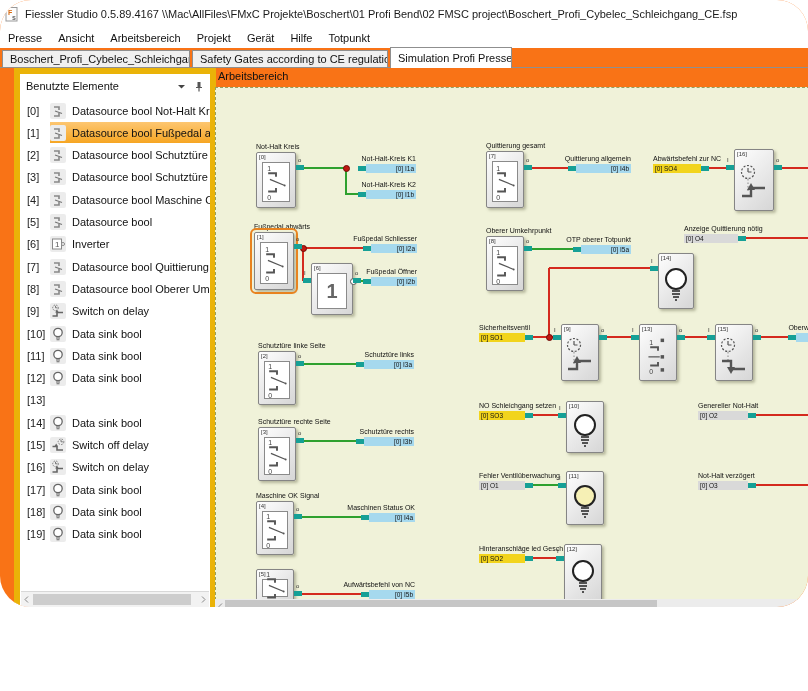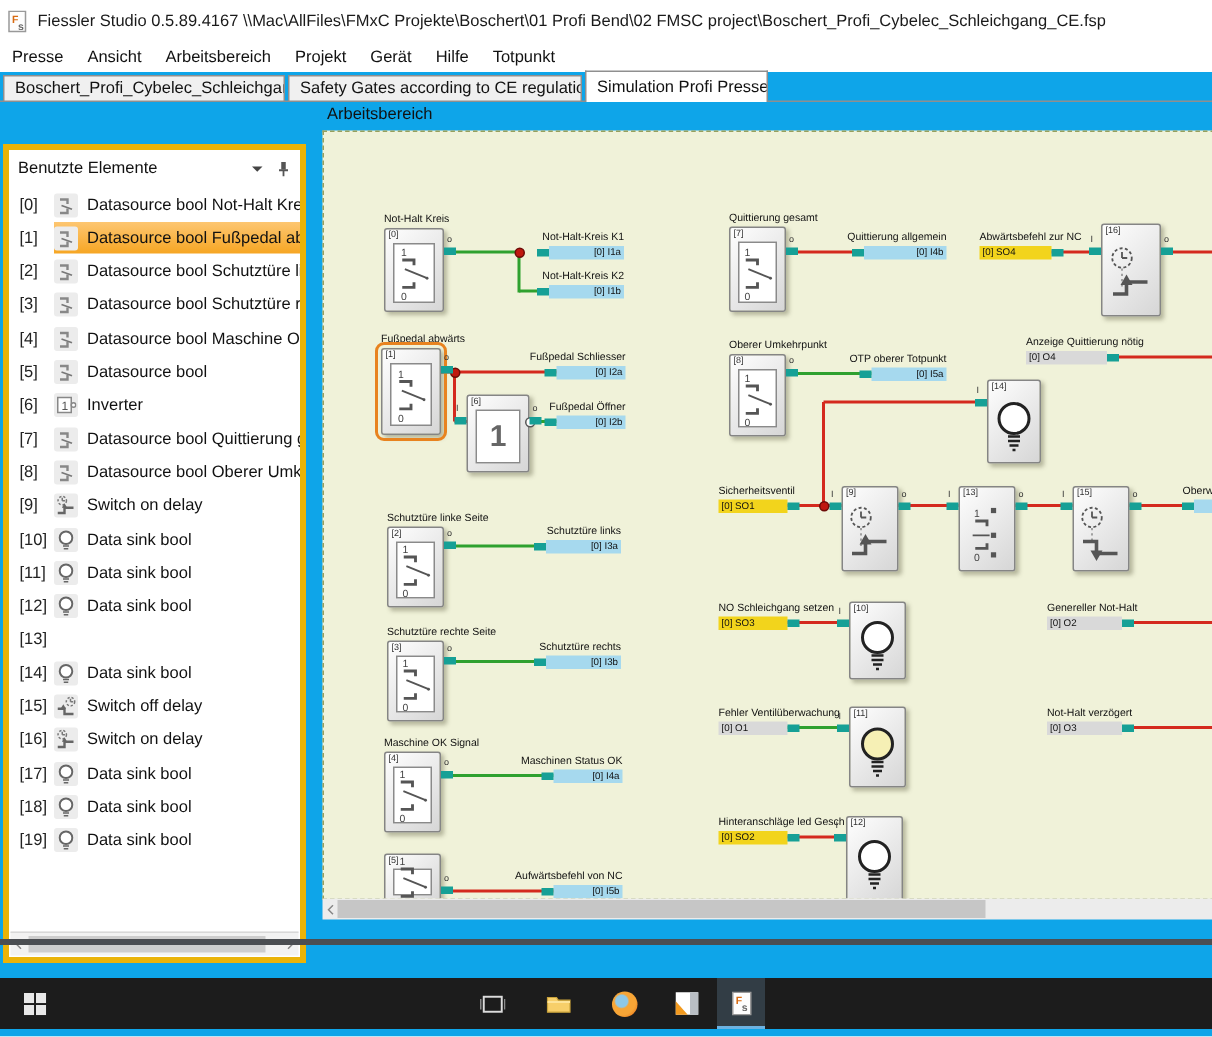--- a/index.html
+++ b/index.html
@@ -1,32 +1,32 @@
 <!DOCTYPE html>
 <html><head>
 <meta charset="utf-8">
 <style>
   html,body{margin:0;padding:0;background:#fff;}
   body{font-family:"Liberation Sans", sans-serif; -webkit-font-smoothing:antialiased;}
-  #stage{position:relative;width:808px;height:691px;background:#0ea5e9;overflow:hidden;font-size:11px;color:#111;}
+  #stage{position:relative;width:808px;height:607px;background:#f97316;overflow:hidden;font-size:11px;color:#111;border-radius:31px;}
 
   
   .titlebar{position:absolute;left:0;top:0;width:808px;height:28px;background:#fff;display:flex;align-items:center;}
   .titlebar .app-ico{margin:0 6px 0 5px;width:14px;height:15px;flex:0 0 auto;}
   .titlebar .ttl{font-size:11px;color:#1a1a1a;white-space:nowrap;overflow:hidden;}
   .menubar{position:absolute;left:0;top:28px;width:808px;height:20px;display:flex;align-items:center;background:#fff;}
   .menubar .mi{padding:2px 8px;cursor:default;}
   .tabstrip-line{position:absolute;left:0;top:67px;width:808px;height:1px;background:#8f8f8f;}
   .tab{position:absolute;box-sizing:border-box;border:1px solid #8f8f8f;background:#f0f0f0;font-size:11px;
        display:flex;align-items:center;padding:0 7px;white-space:nowrap;overflow:hidden;}
   .tab.inactive{top:50px;height:18px;}
   .tab.active{top:47px;height:21px;background:#fff;border-bottom:none;z-index:5;}
 
   
-  .sidebar{position:absolute;left:2px;top:68px;width:202px;height:546px;background:#fff;border:4px solid #eab308;box-sizing:border-box;overflow:hidden;margin-top:28px;}
+  .sidebar{position:absolute;left:14px;top:68px;width:202px;height:546px;background:#fff;border:6px solid #eab308;box-sizing:border-box;overflow:hidden;}
   .sb-head{position:absolute;left:0;top:0;right:0;height:24px;display:flex;align-items:center;padding:0 6px;box-sizing:border-box;}
   .sb-head .t{flex:1;}
   .sb-head .hico{margin-left:8px;display:inline-flex;}
   .sb-item{position:absolute;left:0;width:100%;height:21px;display:flex;align-items:center;}
   .sb-item .idx{width:30px;padding-left:7px;box-sizing:border-box;color:#222;flex:0 0 auto;}
   .sb-item .body{flex:1;display:flex;align-items:center;height:21px;overflow:hidden;white-space:nowrap;}
   .sb-item .body.sel{background:linear-gradient(#fdc671,#f6a623);}
   .si{width:16px;height:16px;background:#ececec;border-radius:2px;margin-right:6px;flex:0 0 auto;display:flex;align-items:center;justify-content:center;}
   .sb-hscroll{position:absolute;left:1px;right:1px;bottom:1px;height:15px;background:#f2f2f2;border-top:1px solid #d8d8d8;}
   .sb-thumb{position:absolute;left:12px;top:2px;width:158px;height:11px;background:#cdcdcd;}

